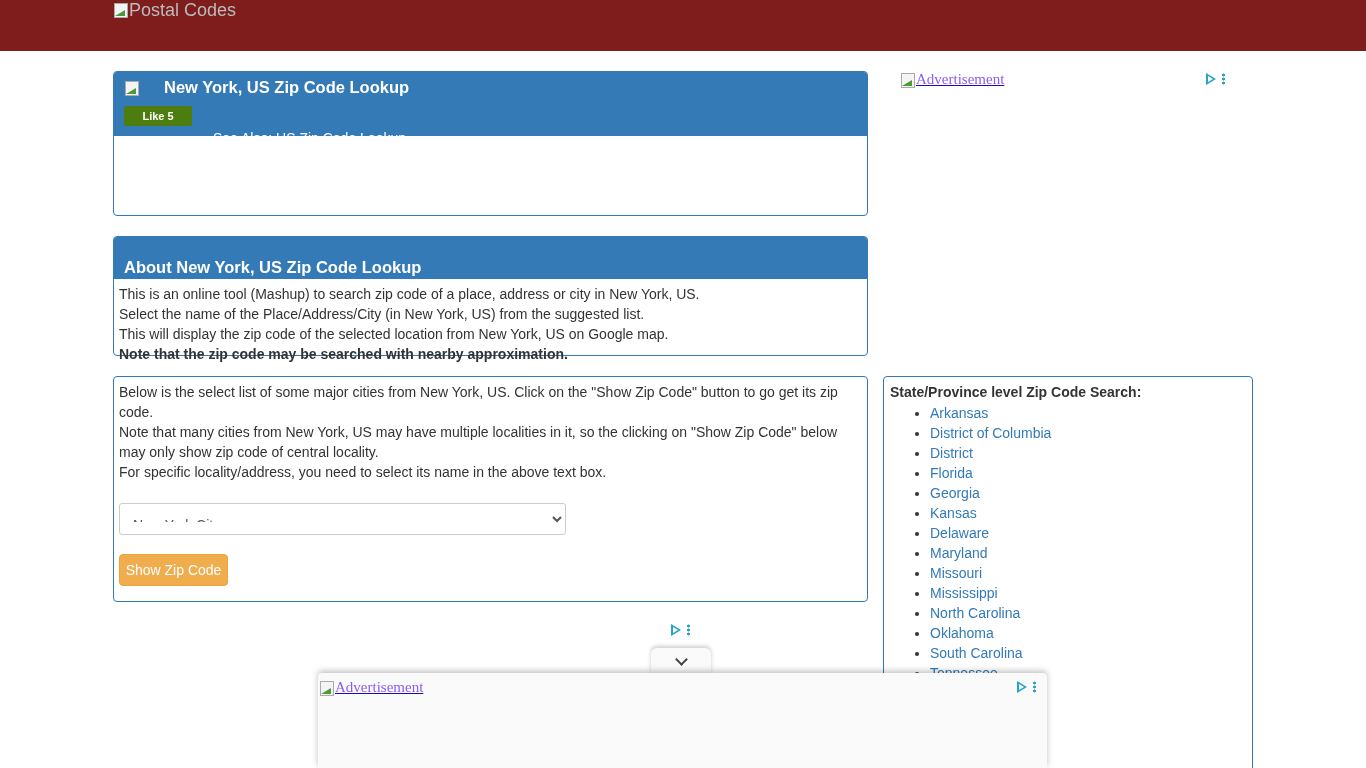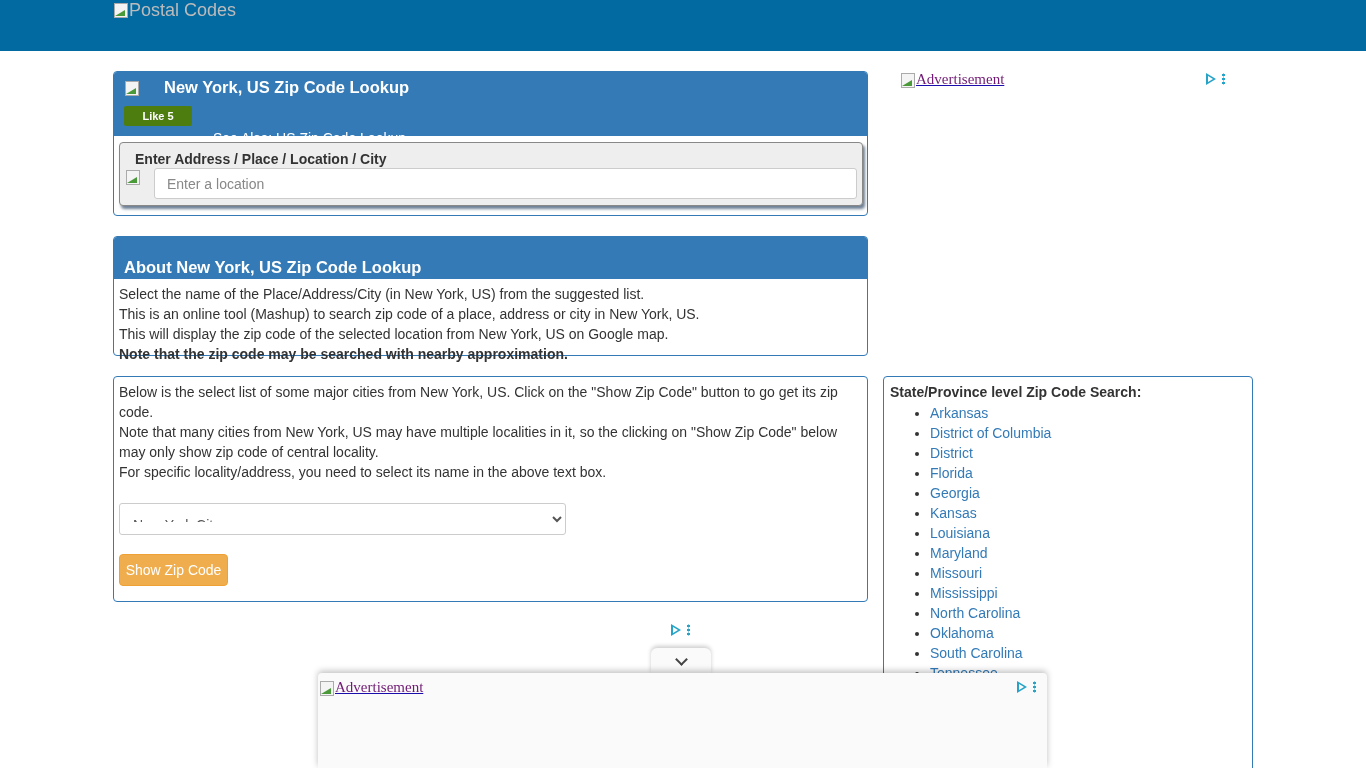--- a/index.html
+++ b/index.html
@@ -1,19 +1,19 @@
 <!DOCTYPE html>
 <html><head>
 <meta charset="utf-8">
 <style>
   * { box-sizing: border-box; margin: 0; padding: 0; }
   html, body { width: 1366px; height: 768px; overflow: hidden; background: #fff; }
   body { font-family: "Liberation Sans", sans-serif; font-size: 14px; color: #333; position: relative; }
 
-  .topbar { position: absolute; left: 0; top: 0; width: 1366px; height: 51px; background: #0369a1; }
+  .topbar { position: absolute; left: 0; top: 0; width: 1366px; height: 51px; background: #7f1d1d; }
   .logo { position: absolute; left: 113px; top: 0px; color: #bbb; font-size: 18px; display: flex; align-items: center; height: 20px; }
   .broken-img { display: inline-block; width: 16px; height: 16px; position: relative; }
   .broken-img::before { content: ""; position: absolute; left: 1px; top: 1px; width: 12px; height: 13px; border: 1px solid #aaa; background: #f4f4f4; }
   .broken-img::after { content: ""; position: absolute; left: 2px; top: 8px; width: 0; height: 0; border-left: 10px solid transparent; border-bottom: 6px solid #4a9a3a; }
 
   .panel { position: absolute; border: 1px solid #337ab7; border-radius: 4px; background: #fff; }
   .panel-head { background: #337ab7; color: #fff; }
 
   
   #p1 { left: 113px; top: 71px; width: 755px; height: 145px; }
@@ -42,21 +42,21 @@
 
   
   #p4 { left: 883px; top: 376px; width: 370px; height: 400px; overflow: hidden; }
   #p4 .title { position: absolute; left: 6px; top: 7px; font-size: 14px; font-weight: bold; color: #333; }
   #p4 ul { position: absolute; left: 46px; top: 26px; list-style: disc; color: #333; }
   #p4 li { line-height: 20px; font-size: 14px; }
   #p4 li a { color: #337ab7; text-decoration: none; }
 
   
   .ad-link { color: #1a0dab; font-family: "Liberation Serif", serif; font-size: 15px; text-decoration: underline; display: flex; align-items: center; }
-  .ad-link .txt { color: #701a75; }
+  .ad-link .txt { color: #8b5cf6; }
   .ad-top { position: absolute; left: 900px; top: 71px; }
   .adchoice { position: absolute; display: flex; align-items: center; gap: 6px; }
   .play-icon { width: 0; height: 0; border-top: 6px solid transparent; border-bottom: 6px solid transparent; border-left: 10px solid #27a3c8; position: relative; }
   .play-icon::after { content: ""; position: absolute; left: -8px; top: -3px; border-top: 3px solid transparent; border-bottom: 3px solid transparent; border-left: 5px solid #fff; }
   .dots-icon { width: 3px; height: 12px; background: radial-gradient(circle, #27a3c8 1.4px, transparent 1.6px) 0 0/3px 4px repeat-y; }
 
   .bottom-ad { position: absolute; left: 318px; top: 673px; width: 729px; height: 95px; background: #fafafa; box-shadow: 0 -2px 6px rgba(0,0,0,0.25); border-radius: 4px 4px 0 0; }
   .collapse-tab { position: absolute; left: 651px; top: 648px; width: 60px; height: 26px; background: #fafafa; border-radius: 6px 6px 0 0; box-shadow: 0 -2px 4px rgba(0,0,0,0.2); display: flex; align-items: center; justify-content: center; }
   .chev { width: 9px; height: 9px; border-right: 2px solid #444; border-bottom: 2px solid #444; transform: rotate(45deg); margin-top: -4px; }
 </style>
@@ -74,32 +74,27 @@
   <div class="panel-head">
     <div class="title">
       <span class="broken-img"></span>
       <span>New York, US Zip Code Lookup</span>
     </div>
     <div class="like-btn">Like 5</div>
     <div class="see-also">
       <span>See Also: </span><a href="#">US Zip Code Lookup</a>
     </div>
   </div>
-  <div class="search-well">
-    <div class="search-label">Enter Address / Place / Location / City</div>
-    <span class="broken-img search-icon-img"></span>
-    <input class="search-input" type="text" placeholder="Enter a location" style="">
-  </div>
 </div>
 
 <div class="panel" id="p2">
   <div class="panel-head">About New York, US Zip Code Lookup</div>
   <div class="body">
+    <div>This is an online tool (Mashup) to search zip code of a place, address or city in New York, US.</div>
     <div>Select the name of the Place/Address/City (in New York, US) from the suggested list.</div>
-    <div>This is an online tool (Mashup) to search zip code of a place, address or city in New York, US.</div>
     <div>This will display the zip code of the selected location from New York, US on Google map.</div>
     <div><b>Note that the zip code may be searched with nearby approximation.</b></div>
   </div>
 </div>
 
 <div class="panel" id="p3">
   <div class="body">
     <div>Below is the select list of some major cities from New York, US. Click on the "Show Zip Code" button to go get its zip code.</div>
     <div>Note that many cities from New York, US may have multiple localities in it, so the clicking on "Show Zip Code" below may only show zip code of central locality.</div>
     <div>For specific locality/address, you need to select its name in the above text box.</div>
@@ -112,21 +107,21 @@
 
 <div class="panel" id="p4">
   <div class="title">State/Province level Zip Code Search:</div>
   <ul>
     <li><a href="#">Arkansas</a></li>
     <li><a href="#">District of Columbia</a></li>
     <li><a href="#">District</a></li>
     <li><a href="#">Florida</a></li>
     <li><a href="#">Georgia</a></li>
     <li><a href="#">Kansas</a></li>
-    <li><a href="#">Louisiana</a></li>
+    <li><a href="#">Delaware</a></li>
     <li><a href="#">Maryland</a></li>
     <li><a href="#">Missouri</a></li>
     <li><a href="#">Mississippi</a></li>
     <li><a href="#">North Carolina</a></li>
     <li><a href="#">Oklahoma</a></li>
     <li><a href="#">South Carolina</a></li>
     <li><a href="#">Tennessee</a></li>
   </ul>
 </div>
 

